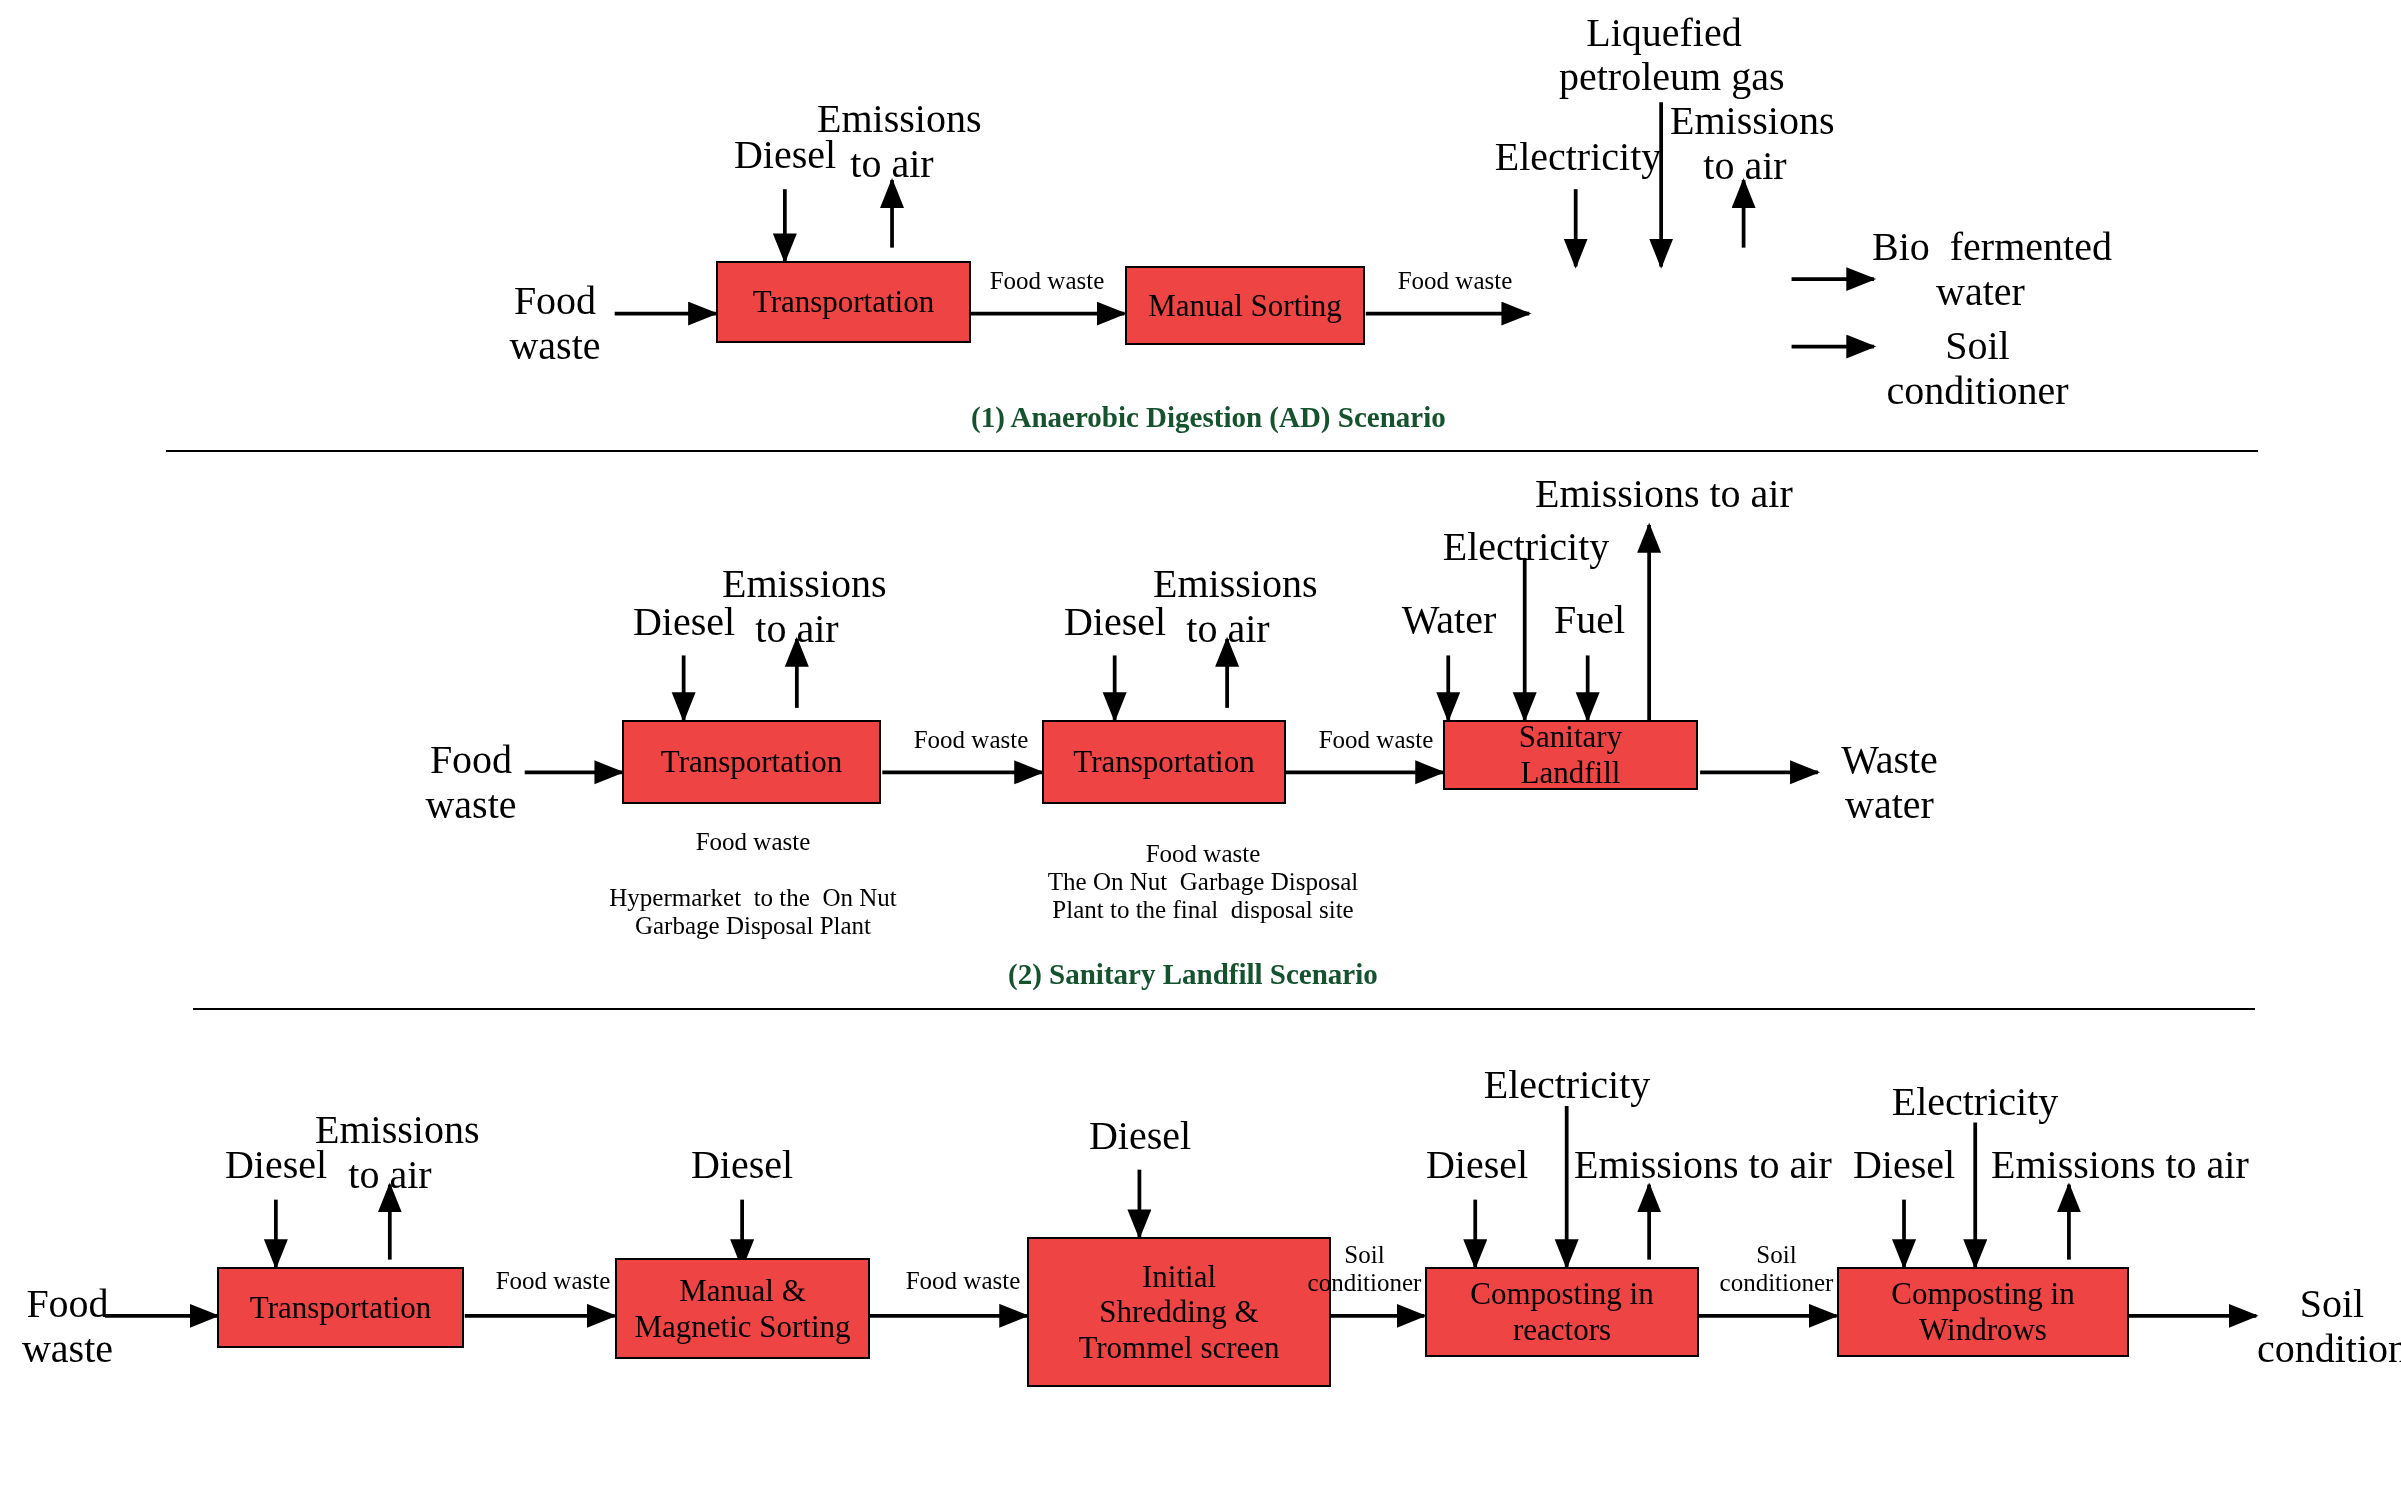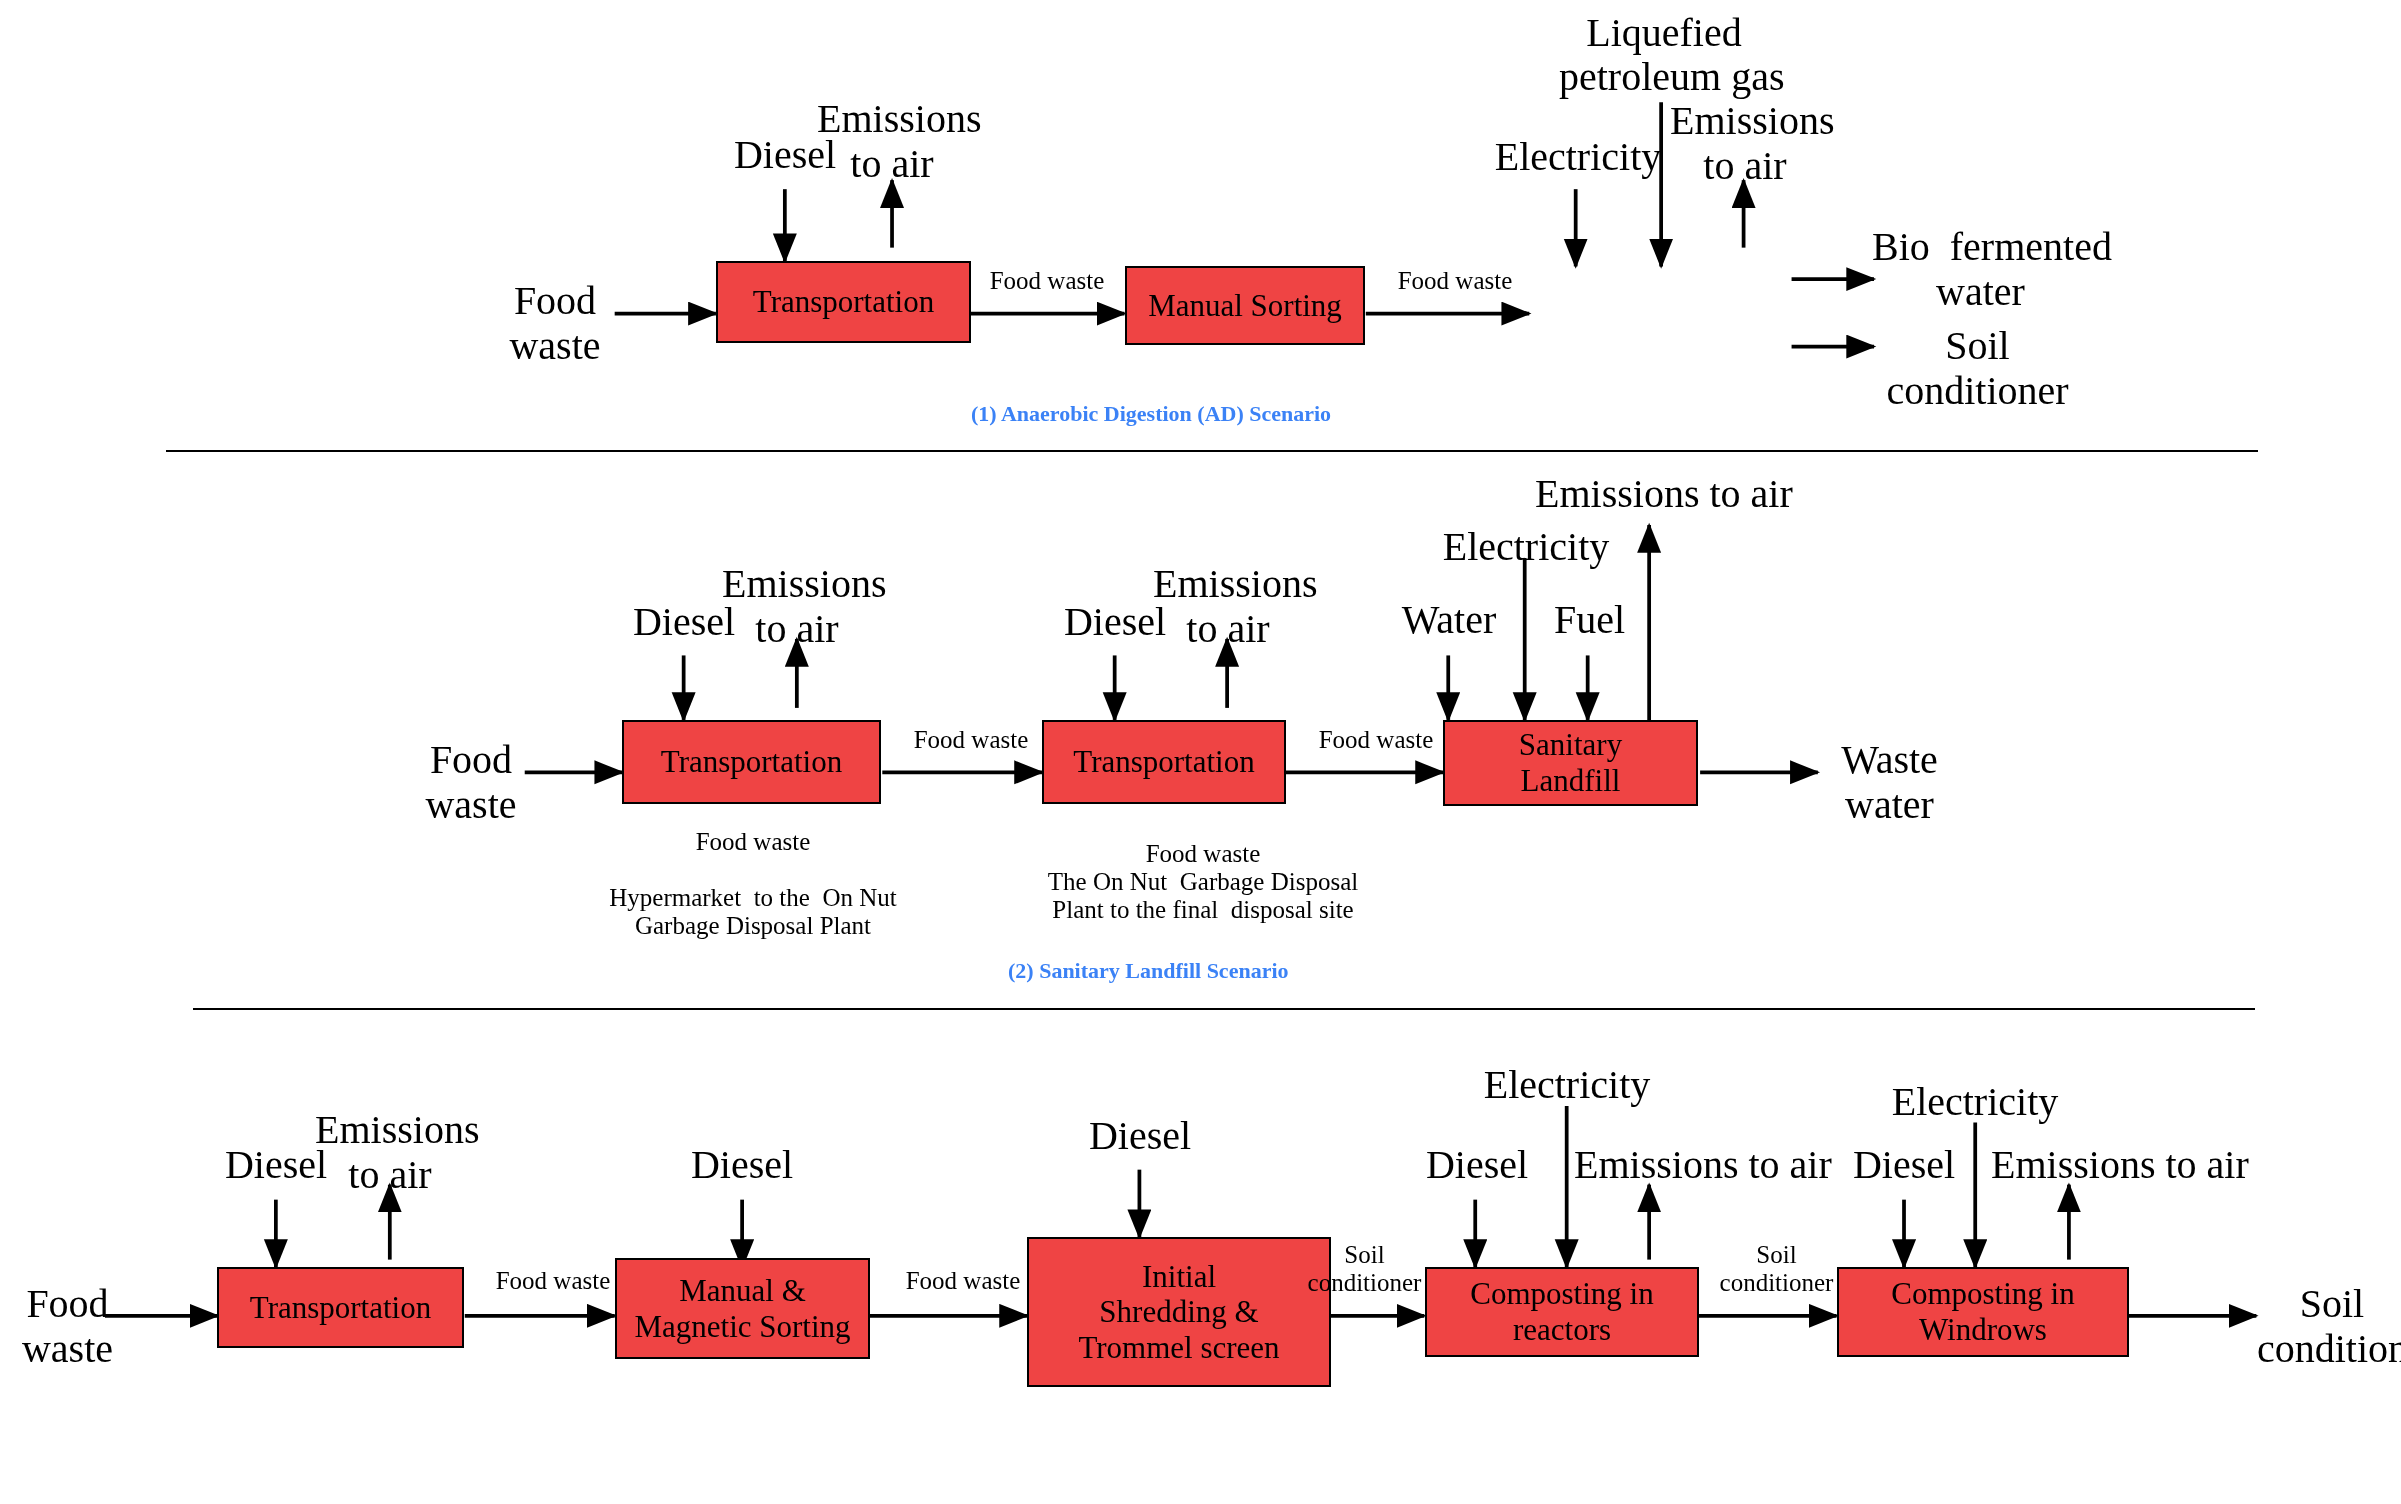--- a/index.html
+++ b/index.html
@@ -39,22 +39,22 @@
     font-family: "Liberation Serif", serif;
     font-size: 31px;
     line-height: 1.15;
     white-space: pre-line;
     box-sizing: border-box;
   }
   .caption {
     position: absolute;
     font-family: "Liberation Serif", serif;
     font-weight: bold;
-    font-size: 22px;
-    color: #3b82f6;
+    font-size: 29px;
+    color: #14532d;
     white-space: pre;
   }
   .rule {
     position: absolute;
     height: 1.5px;
     background: #000;
   }
   svg.arrows {
     position: absolute;
     left: 0; top: 0;
@@ -165,21 +165,21 @@
 
   <div class="box" style="left:1042px; top:720px; width:244px; height:84px;">Transportation</div>
 
   <div class="lbl small" style="left:1301px; top:726px; width:150px;">Food waste</div>
 
   <div class="lbl" style="left:1393px; top:598px; width:112px;">Water</div>
   <div class="lbl" style="left:1440px; top:525px; width:172px;">Electricity</div>
   <div class="lbl" style="left:1541px; top:598px; width:97px;">Fuel</div>
   <div class="lbl" style="left:1535px; top:472px; width:232px;">Emissions to air</div>
 
-  <div class="box" style="left:1443px; top:720px; width:255px; height:86px;">Sanitary
+  <div class="box" style="left:1443px; top:720px; width:255px; height:70px;">Sanitary
 Landfill</div>
 
   <div class="lbl" style="left:1822px; top:738px; width:135px;">Waste
 water</div>
 
   <div class="lbl small" style="left:592px; top:828px; width:322px;">Food waste
 
 Hypermarket  to the  On Nut
 Garbage Disposal Plant</div>
   <div class="lbl small" style="left:1027px; top:840px; width:352px;">Food waste

